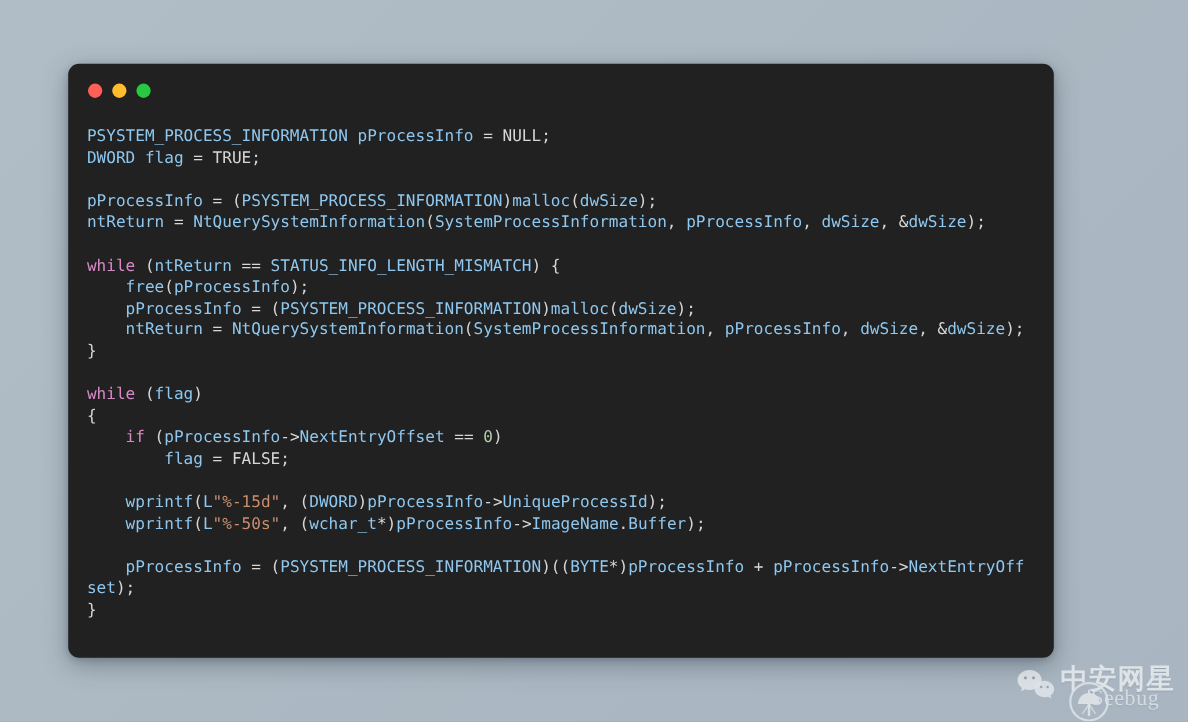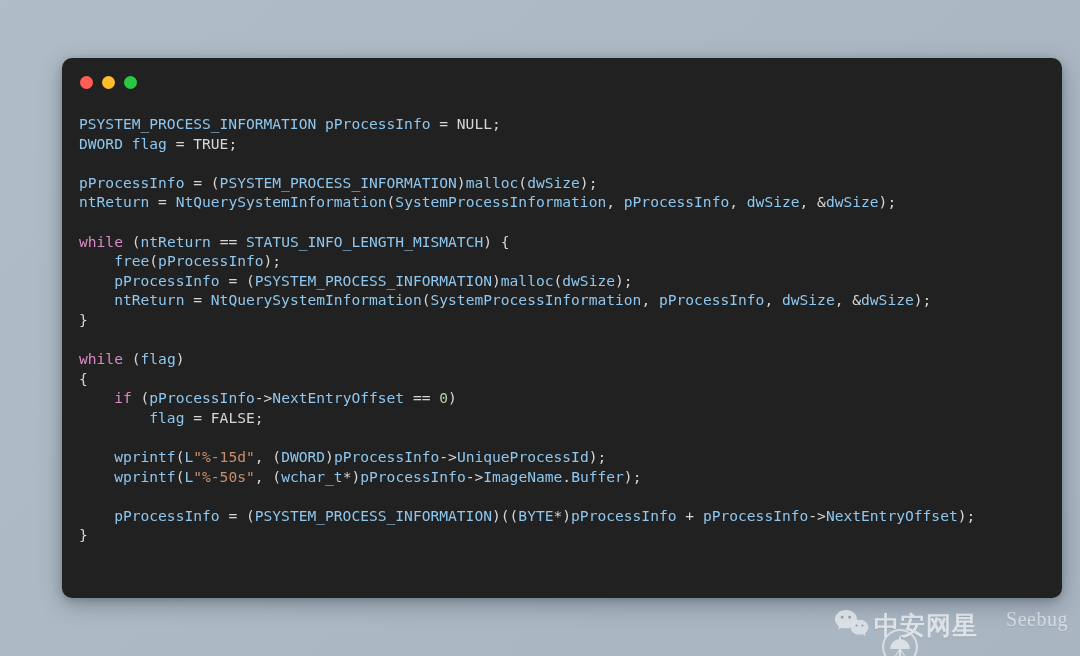--- a/index.html
+++ b/index.html
@@ -14,21 +14,21 @@
     font-family: "Liberation Sans", sans-serif;
     background: linear-gradient(135deg, #b0bdc7 0%, #adbac4 40%, #aab7c2 70%, #a9b6c1 100%);
     position: relative;
   }
 
   
   #code-window {
     position: absolute;
     left: 62px;
     top: 58px;
-    width: 1000px;
+    width: 896px;
     height: 540px;
     background: #212121;
     border-radius: 10px;
     box-shadow: 0 6px 22px rgba(40, 52, 62, 0.38),
                 0 2px 6px rgba(40, 52, 62, 0.22);
     overflow: hidden;
   }
 
   #titlebar {
     height: 48px;
@@ -78,21 +78,21 @@
     bottom: 8px;
     display: flex;
     align-items: center;
     opacity: 0.62;
     pointer-events: none;
   }
   #wechat-icon { margin-right: 2px; }
   #brand-block {
     position: relative;
     display: flex;
-    flex-direction: row;
+    flex-direction: column;
     align-items: flex-start;
     line-height: 1;
   }
   #brand-cn {
     font-family: "DejaVu Sans", sans-serif;
     font-size: 25px;
     font-weight: 700;
     color: #ffffff;
     letter-spacing: 1px;
     text-shadow: 0 1px 1px rgba(90,105,120,0.35);

